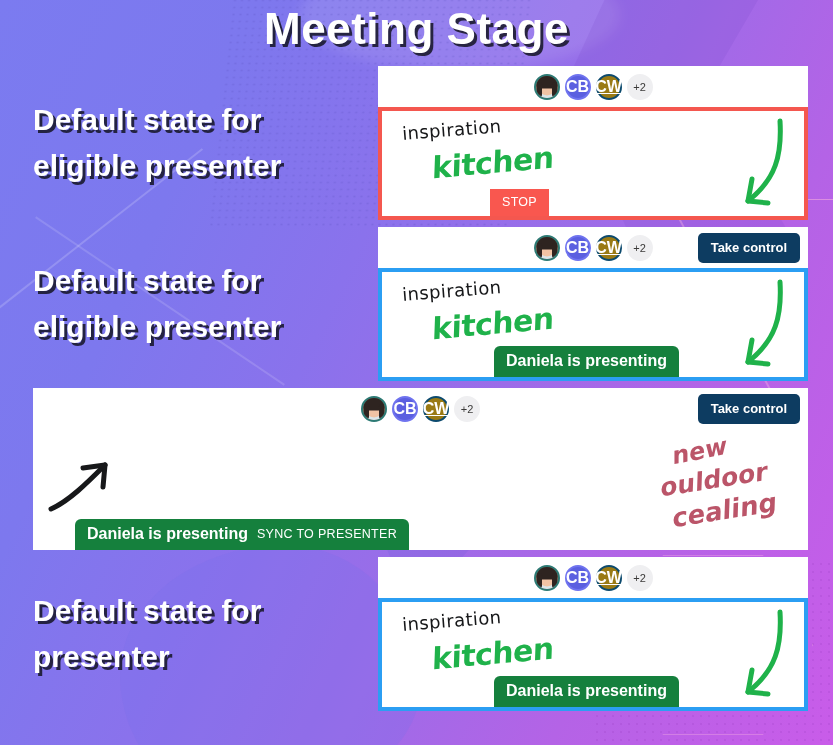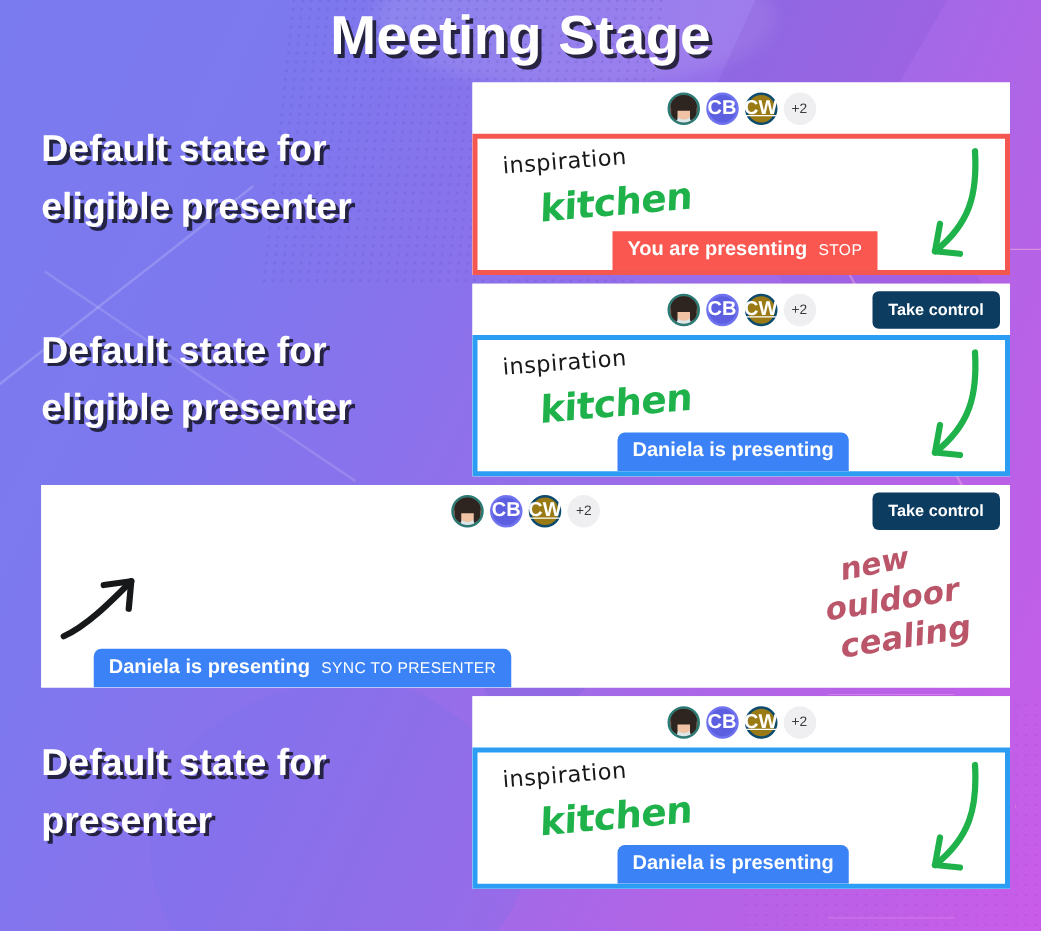--- a/index.html
+++ b/index.html
@@ -303,21 +303,21 @@
     position: absolute;
     bottom: 0;
     display: flex;
     align-items: center;
     gap: 9px;
     padding: 6px 12px 7px;
     color: #ffffff;
     white-space: nowrap;
   }
   .banner.red  { background: #f9574f; left: 108px; }
-  .banner.blue { background: #3b82f6; border-radius: 6px 6px 0 0; left: 112px; }
+  .banner.blue { background: #15803d; border-radius: 6px 6px 0 0; left: 112px; }
   .banner.blue.wide { left: 42px; }
   .banner .main-text { font-size: 16px; font-weight: bold; }
   .banner .action-text { font-size: 12.5px; font-weight: normal; letter-spacing: .3px; }
 </style>
 </head>
 <body>
 
 <div class="bg-layer">
   <div class="bg-wash"></div>
   <div class="bg-dots"></div>
@@ -354,21 +354,20 @@
         </div>
       </div>
       <div class="board bordered-red">
         <div class="ink-inspiration">inspiration</div>
         <div class="ink-kitchen">kitchen</div>
         <svg class="green-arrow" viewBox="0 0 66 100">
           <path d="M58 4 C60 38, 54 62, 26 84" stroke="#1fb24a" stroke-width="5" fill="none" stroke-linecap="round"></path>
           <path d="M26 84 L30 62 M26 84 L46 86" stroke="#1fb24a" stroke-width="5" fill="none" stroke-linecap="round"></path>
         </svg>
         <div class="banner red">
-          <span class="main-text">You are presenting</span>
           <span class="action-text">STOP</span>
         </div>
       </div>
     </div>
   </div>
 
   <div class="row">
     <div class="row-label">Default state for eligible presenter</div>
     <div class="card">
       <div class="card-header">

